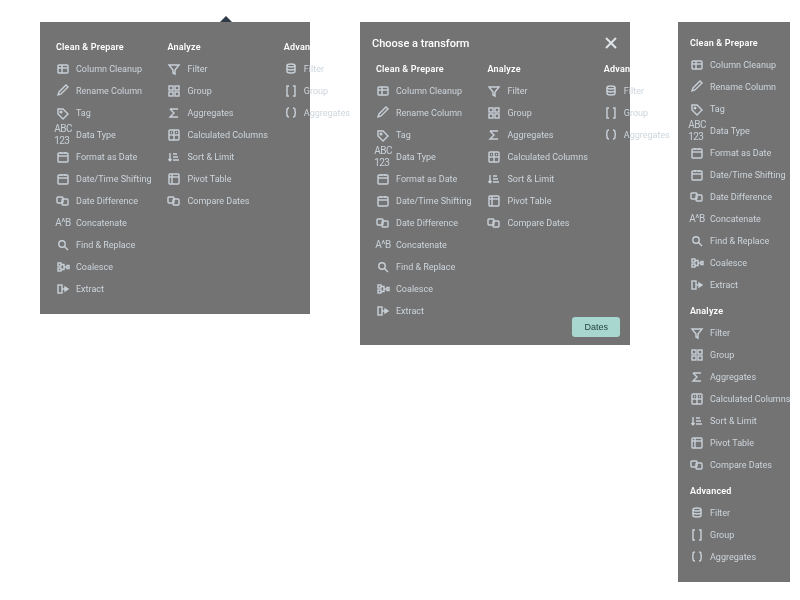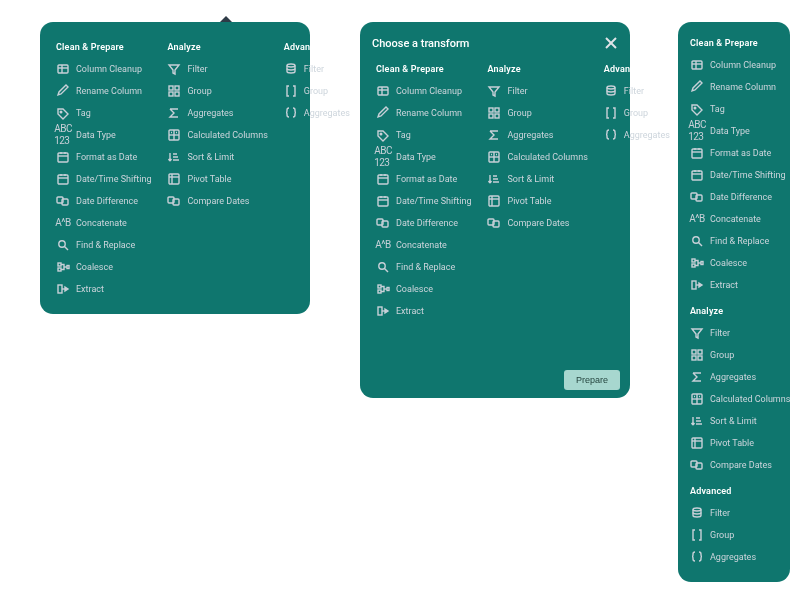--- a/index.html
+++ b/index.html
@@ -8,26 +8,26 @@
     font-family: -apple-system, BlinkMacSystemFont, "Segoe UI", Roboto, Arial, sans-serif;
     font-size: 9px;
     color: #e3e7ea;
     width: 800px;
     height: 600px;
     position: relative;
     overflow: hidden;
   }
   .panel {
     position: absolute;
-    background: #0f766e;
-    border-radius: 13px;
+    background: #737373;
+    border-radius: 0;
     padding: 14px 0 26px 0;
   }
   .panel1 { left: 40px; top: 22px; width: 270px; height: 292px; display: flex; }
-  .panel2 { left: 360px; top: 22px; width: 270px; height: 376px; }
+  .panel2 { left: 360px; top: 22px; width: 270px; height: 323px; }
   .panel3 { left: 678px; top: 22px; width: 112px; padding-bottom: 14px; }
 
   
   .panel1::before {
     content: "";
     position: absolute;
     top: -6px; left: 180px;
     width: 0; height: 0;
     border-left: 6px solid transparent;
     border-right: 6px solid transparent;
@@ -537,21 +537,21 @@
           <span class="icon">
             <svg>
               <use href="#i-braces"></use>
             </svg>
           </span>
           <span class="item-label">Aggregates</span>
         </div>
     </div>
   </div>
   <div class="modal-footer">
-    <button class="cancel-btn">Prepare</button>
+    <button class="cancel-btn">Dates</button>
   </div>
 </div>
 
 <div class="panel panel3">
   <div class="section-title">Clean &amp; Prepare</div>
   <div class="item">
       <span class="icon">
         <svg>
           <use href="#i-table"></use>
         </svg>

